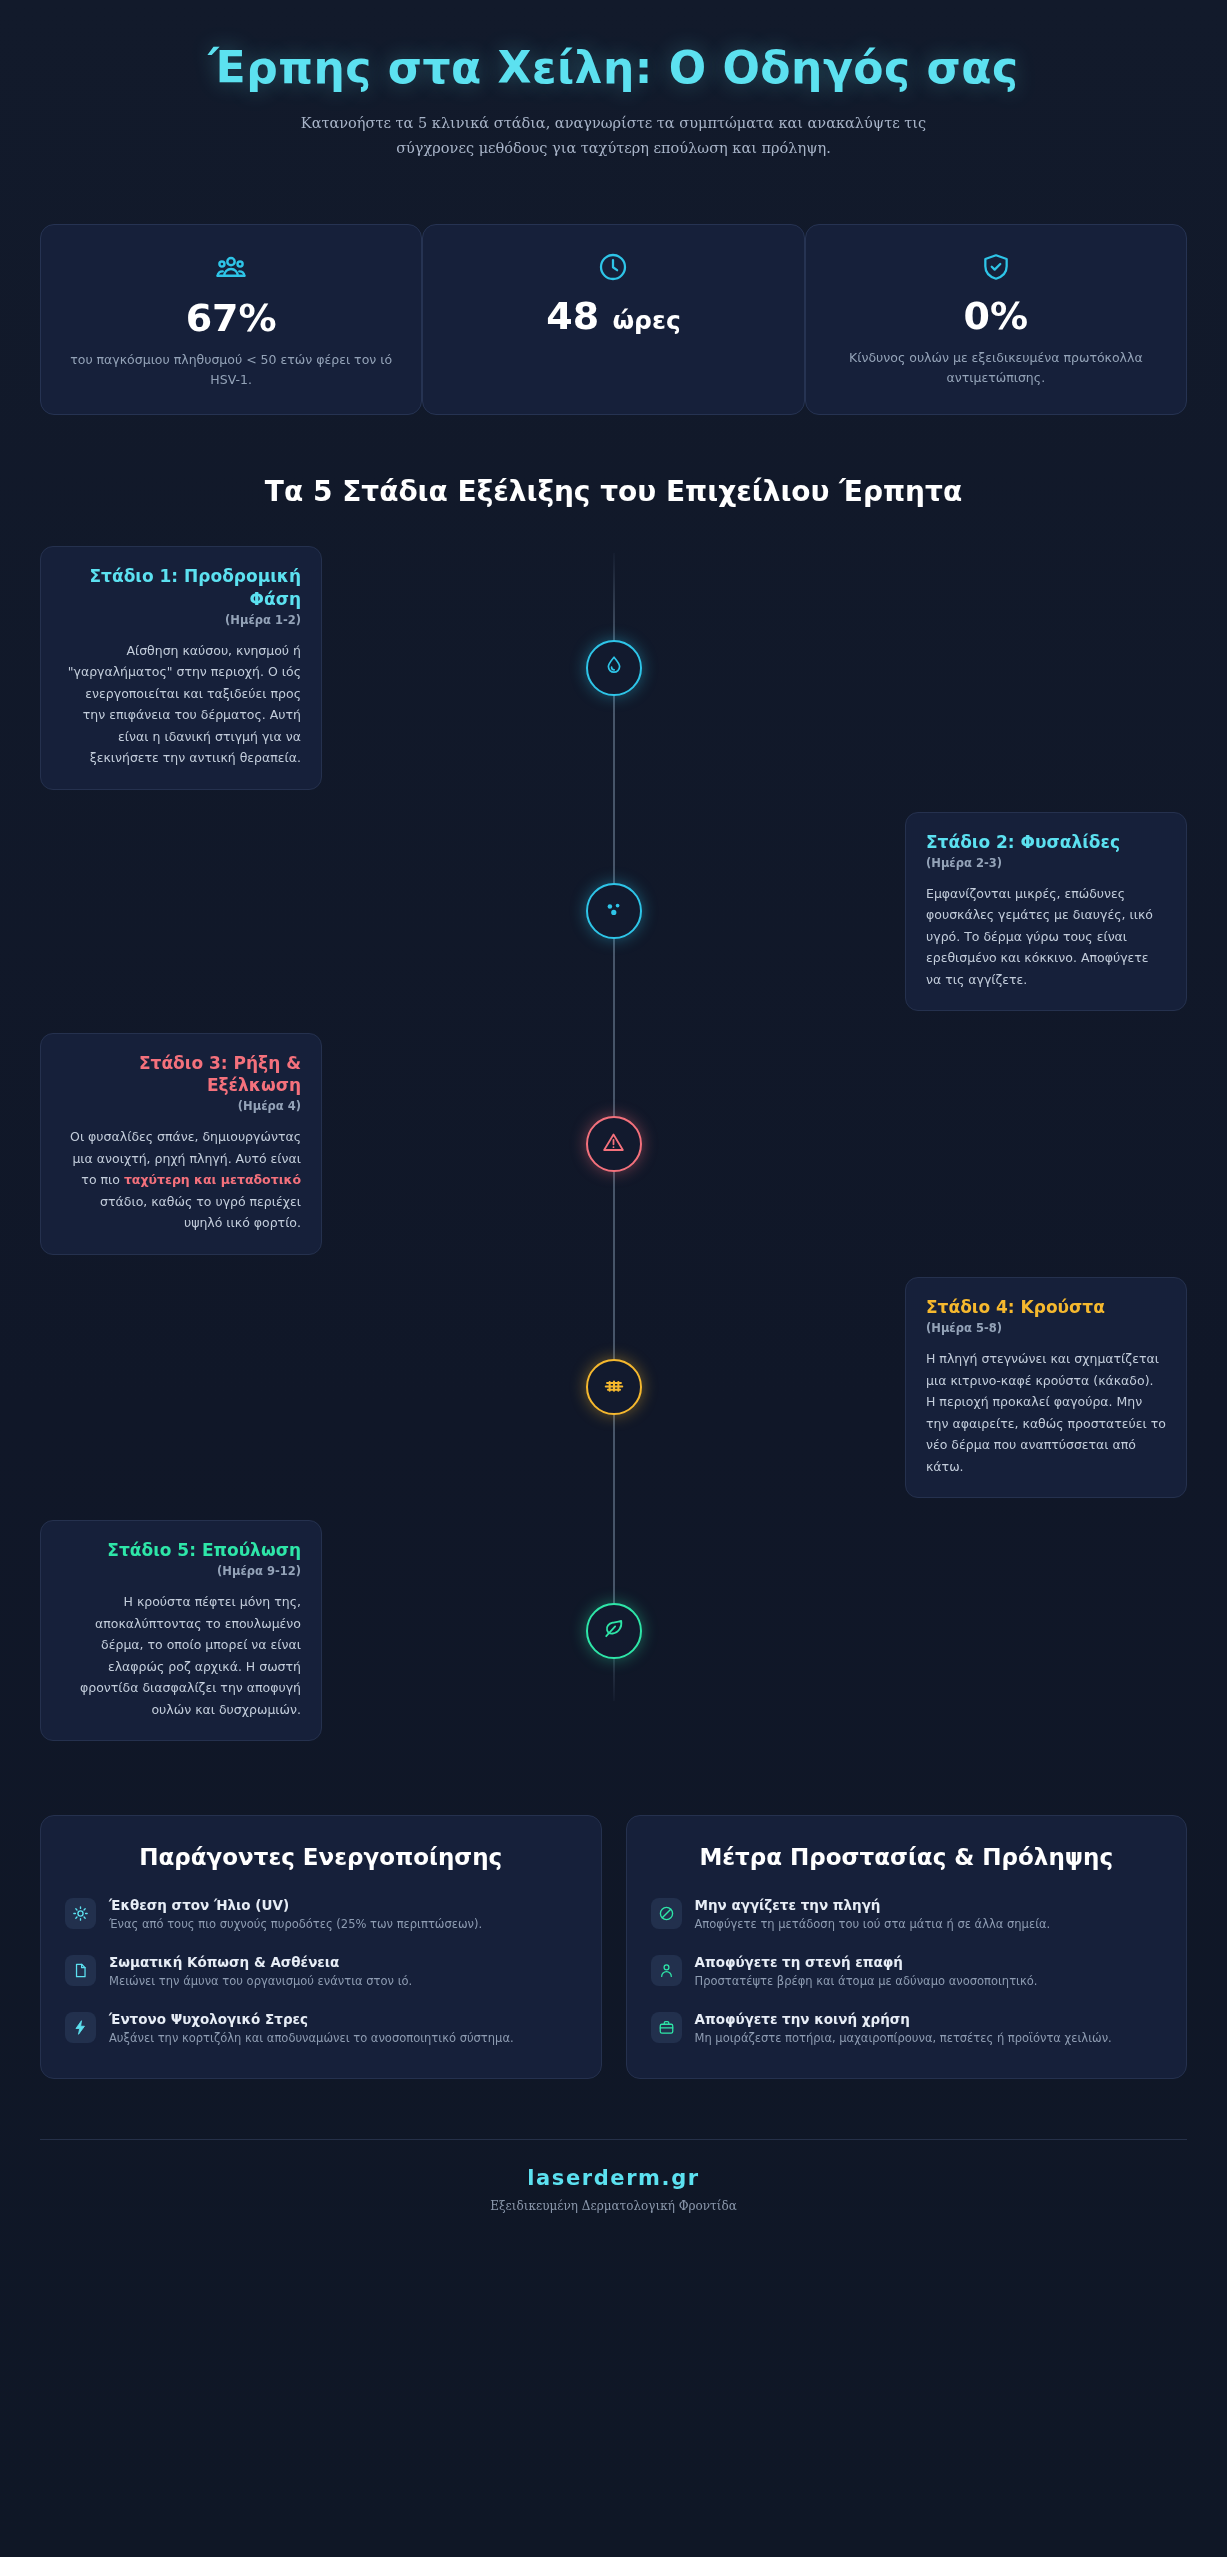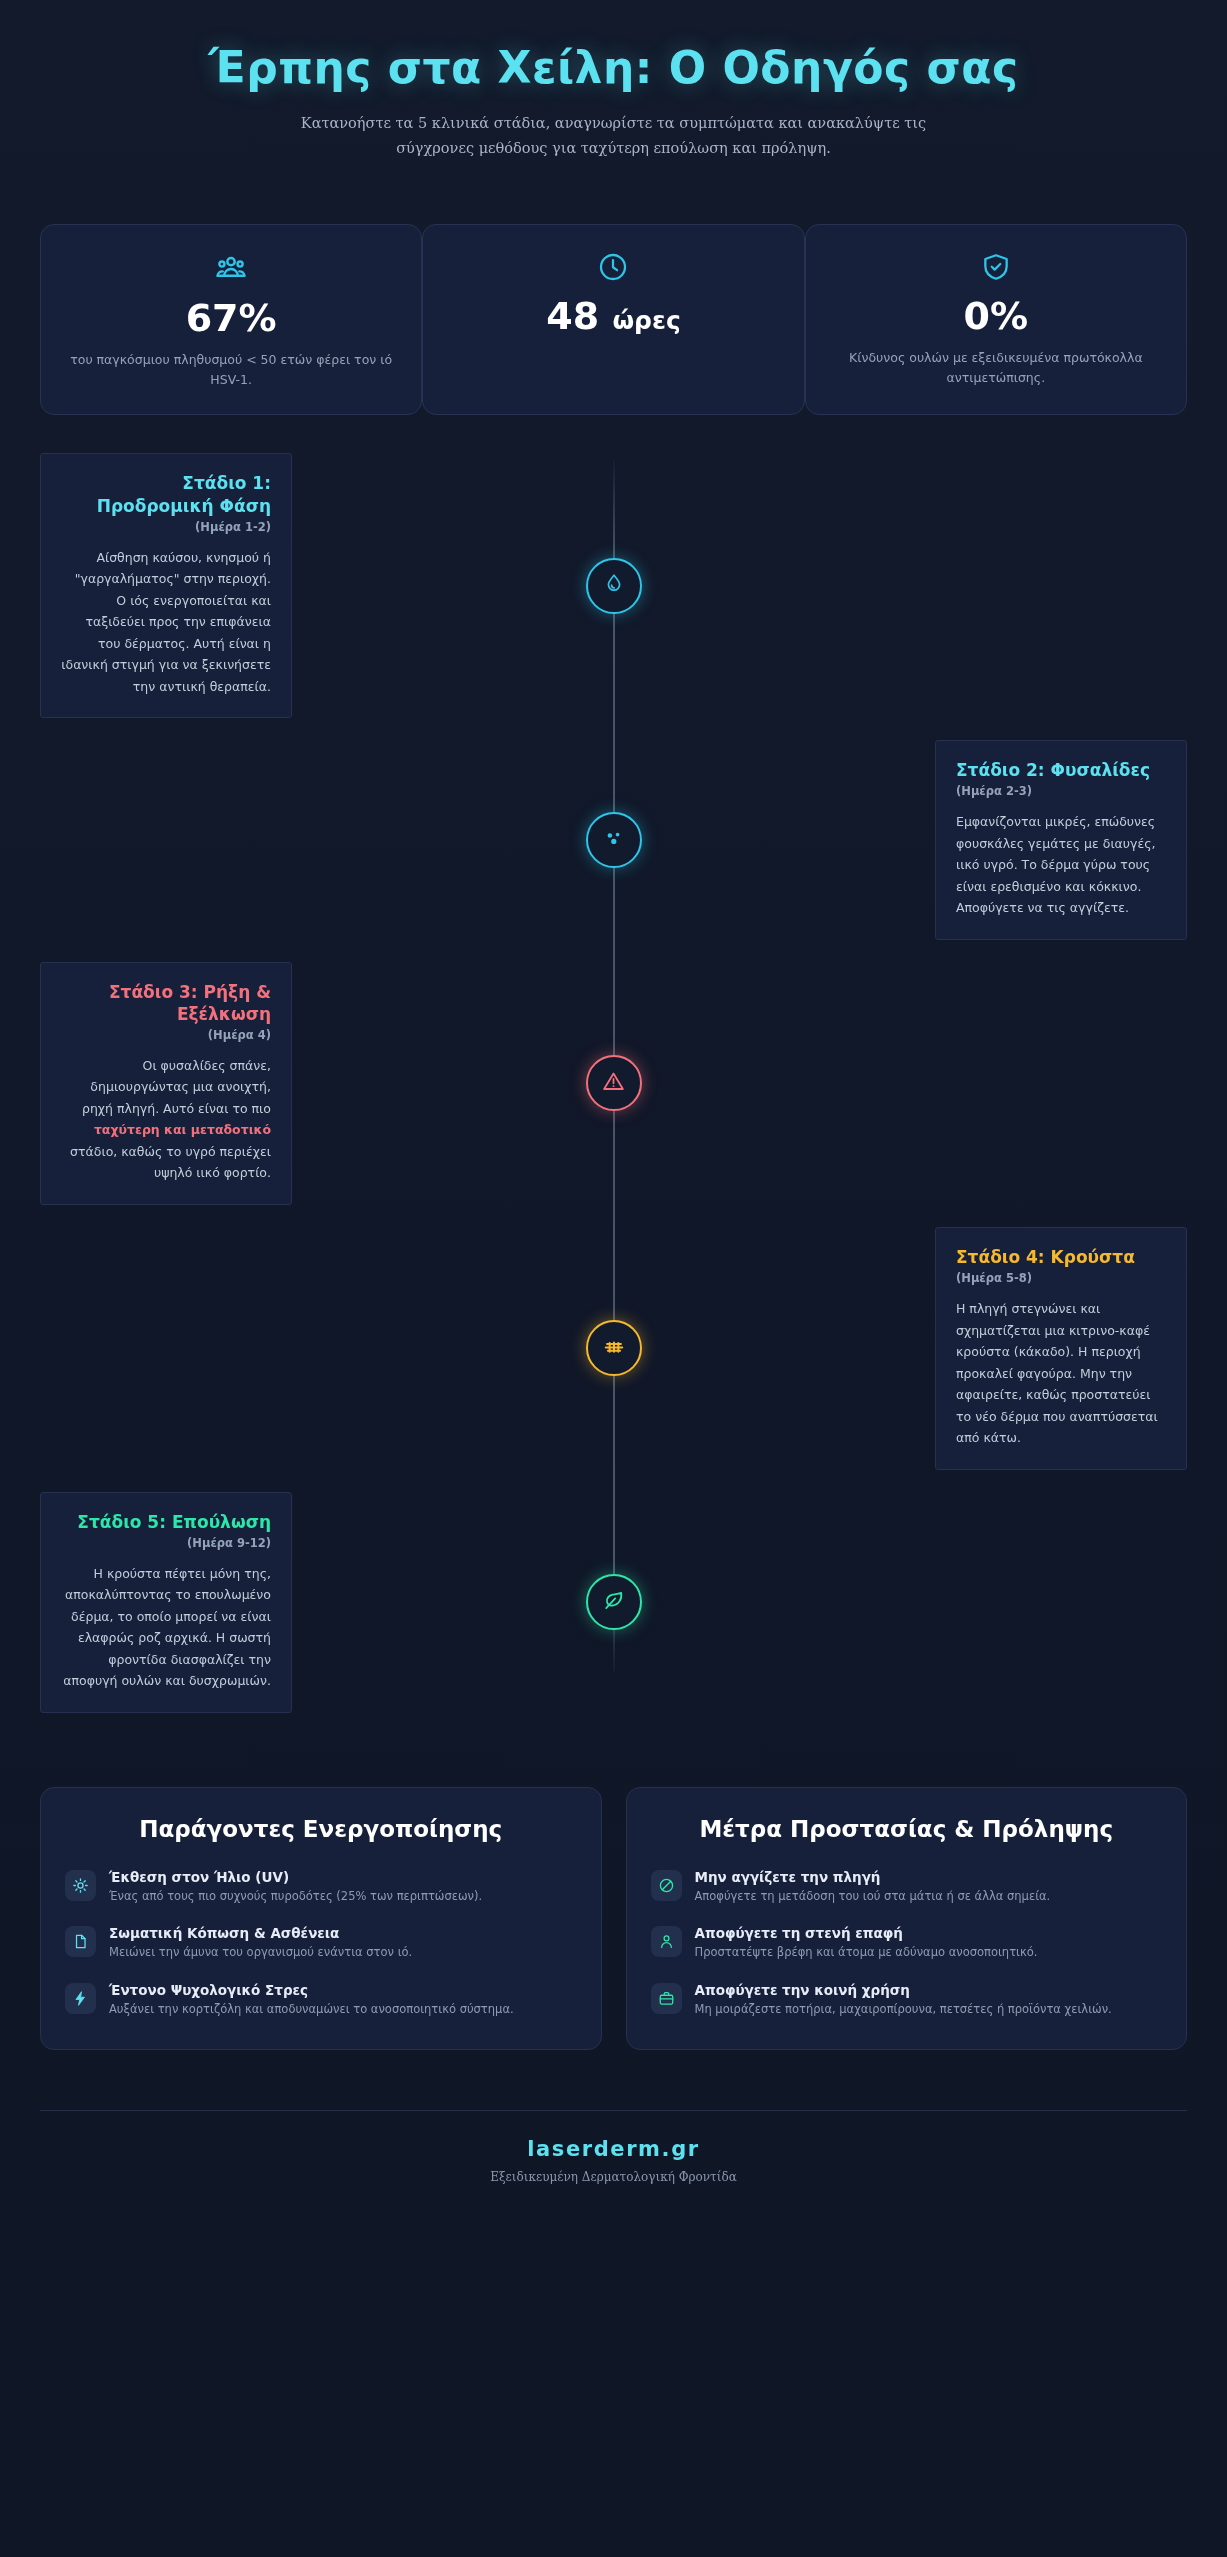--- a/index.html
+++ b/index.html
@@ -99,24 +99,24 @@
     position: relative;
     display: flex;
     align-items: center;
     min-height: 120px;
     margin-bottom: 22px;
   }
   .t-row.left  { justify-content: flex-start; }
   .t-row.right { justify-content: flex-end; }
 
   .stage-card {
-    width: 252px;
+    width: 282px;
     background: #16203a;
     border: 1px solid #25314e;
-    border-radius: 3px;
+    border-radius: 13px;
     padding: 18px 20px 20px 20px;
   }
   .t-row.left .stage-card  { text-align: right; }
   .t-row.right .stage-card { text-align: left; }
 
   .stage-title {
     font-size: 17px;
     font-weight: bold;
     line-height: 1.3;
   }
@@ -267,20 +267,21 @@
           <path d="M12 3.2 20 6v5.4c0 4.6-3.2 7.9-8 9.4-4.8-1.5-8-4.8-8-9.4V6z"></path>
           <path d="M8.8 11.8l2.2 2.2 4.2-4.2"></path>
         </svg>
       </div>
       <div class="stat-value"><span>0%</span></div>
       <div class="stat-label">Κίνδυνος ουλών με εξειδικευμένα πρωτόκολλα αντιμετώπισης.</div>
     </div>
 
   </div>
 
+  <h2 class="section-heading">Τα 5 Στάδια Εξέλιξης του Επιχείλιου Έρπητα</h2>
 
   <div class="timeline">
     <div class="timeline-spine"></div>
 
     <div class="t-row left">
       <div class="stage-card">
         <div class="stage-title" style="color:#5ce1f0">Στάδιο 1: Προδρομική Φάση</div>
         <div class="stage-day">(Ημέρα 1-2)</div>
         <div class="stage-desc">Αίσθηση καύσου, κνησμού ή "γαργαλήματος" στην περιοχή. Ο ιός ενεργοποιείται και ταξιδεύει προς την επιφάνεια του δέρματος. Αυτή είναι η ιδανική στιγμή για να ξεκινήσετε την αντιική θεραπεία.</div>
       </div>

